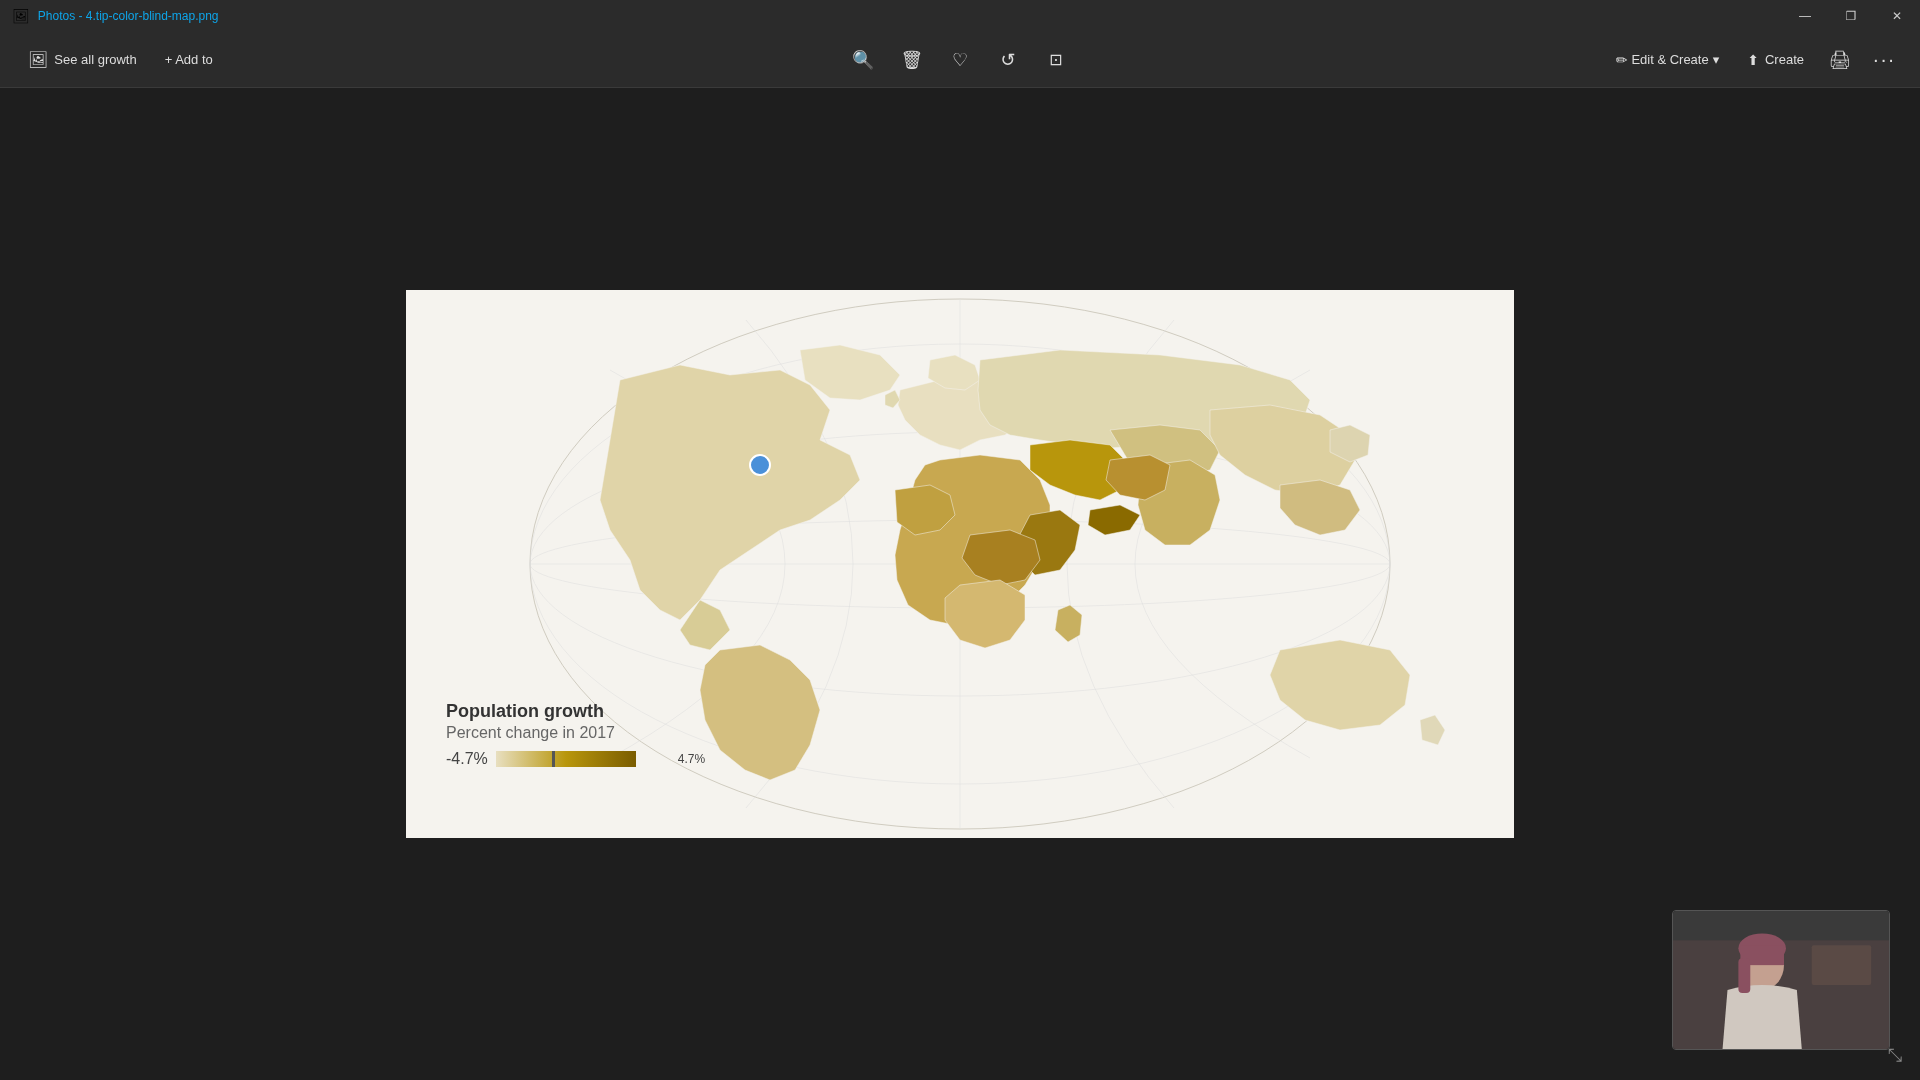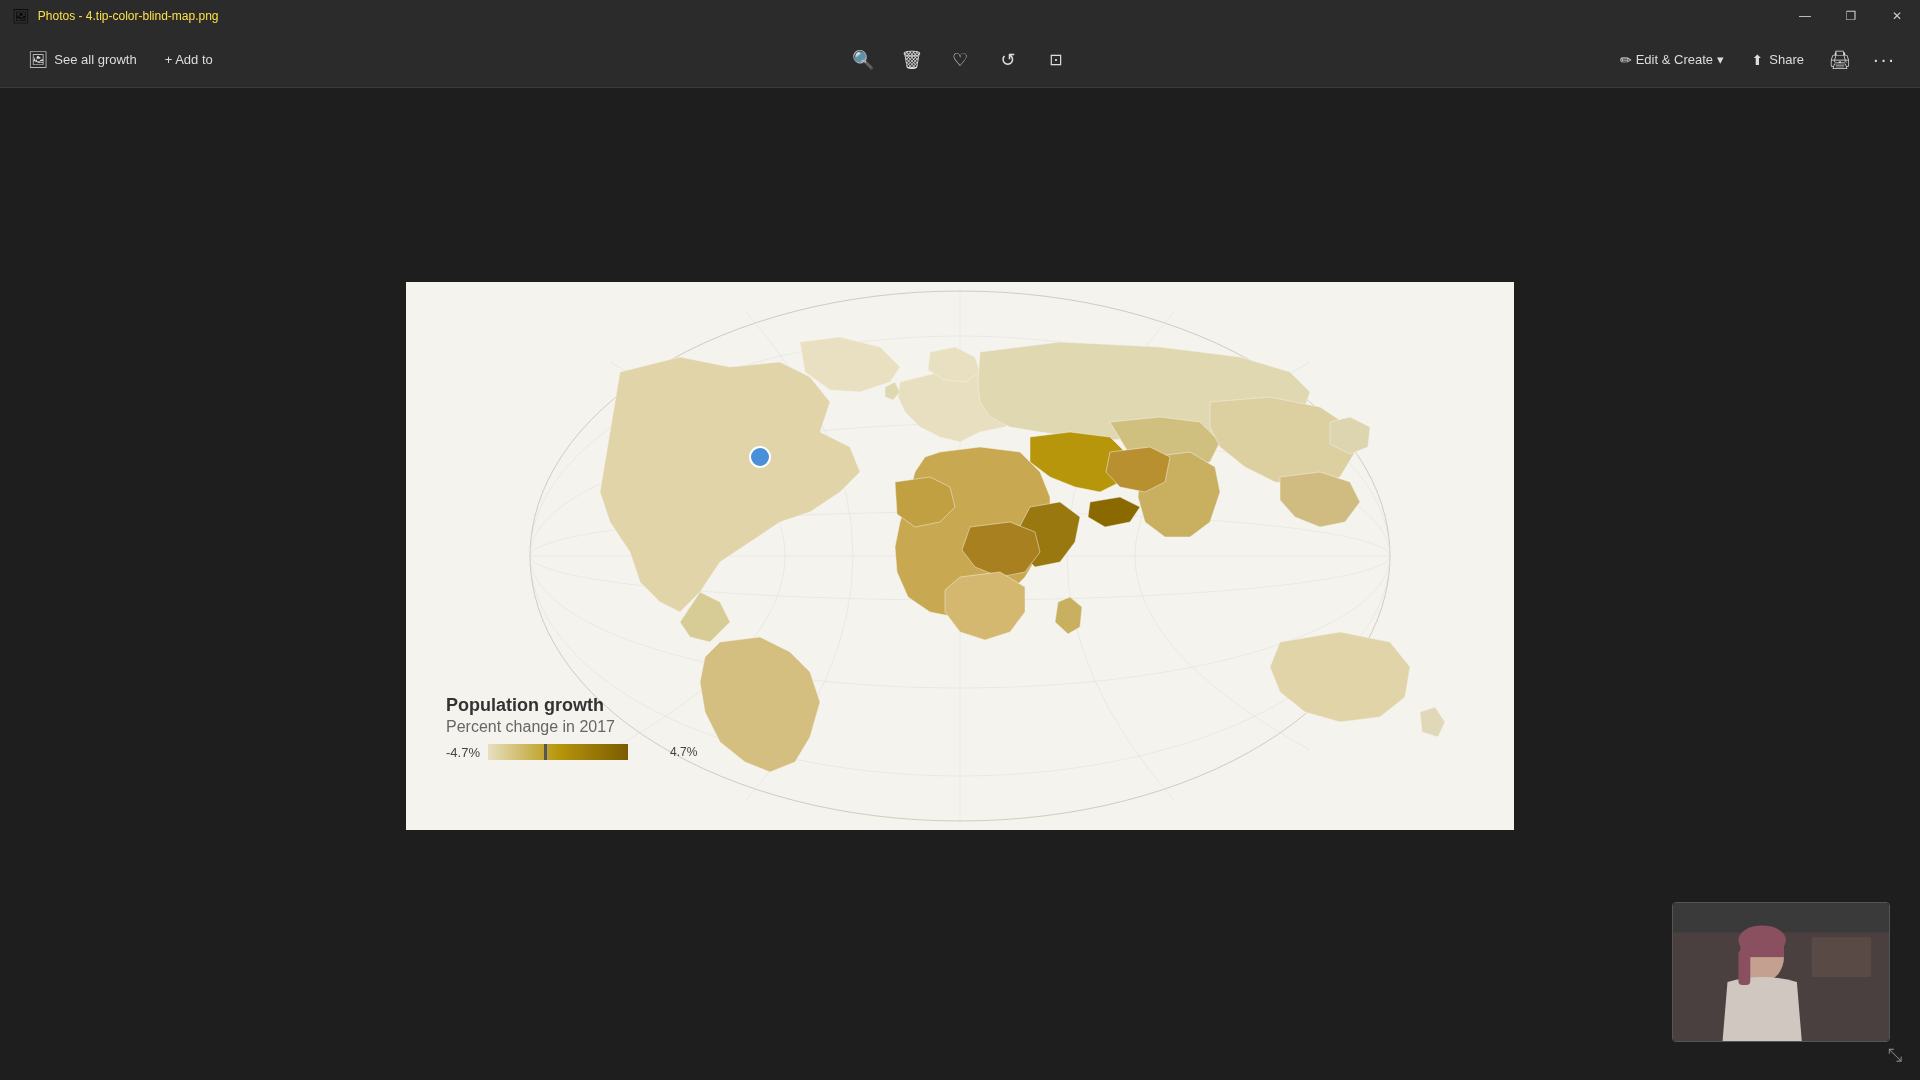--- a/index.html
+++ b/index.html
@@ -25,21 +25,21 @@
       justify-content: space-between;
       padding: 0 0 0 12px;
       z-index: 100;
     }
     .title-bar-left {
       display: flex;
       align-items: center;
       gap: 8px;
     }
     .title-bar-title {
-      color: #fde047;
+      color: #0ea5e9;
       font-size: 12px;
     }
     .title-bar-controls {
       display: flex;
       align-items: center;
     }
     .title-bar-btn {
       width: 46px;
       height: 32px;
       display: flex;
@@ -119,21 +119,21 @@
       border: none;
       color: #ddd;
       font-size: 13px;
       cursor: pointer;
       border-radius: 4px;
     }
 
     
     .main-content {
       position: absolute;
-      top: 80px;
+      top: 88px;
       left: 0;
       width: 100%;
       height: calc(1080px - 88px);
       background: #1e1e1e;
       display: flex;
       align-items: flex-end;
       justify-content: center;
     }
 
     
@@ -177,21 +177,21 @@
       font-size: 16px;
       color: #666;
       margin-bottom: 8px;
     }
     .legend-bar-container {
       display: flex;
       align-items: center;
       gap: 8px;
     }
     .legend-min {
-      font-size: 13px;
+      font-size: 16px;
       color: #444;
     }
     .legend-max {
       font-size: 12px;
       color: #444;
       margin-left: 34px;
     }
     .legend-bar {
       width: 140px;
       height: 16px;
@@ -291,21 +291,21 @@
   </div>
 
   <div class="toolbar-right">
     <button class="edit-create-btn">
       <span style="font-size:14px;">✏</span>
       <span>Edit &amp; Create</span>
       <span>▾</span>
     </button>
     <button class="toolbar-btn">
       <span style="font-size:14px;">⬆</span>
-      <span>Share</span>
+      <span>Create</span>
     </button>
     <button class="toolbar-icon-btn">
       <span>🖨</span>
     </button>
     <button class="toolbar-icon-btn">
       <span style="font-size:20px; letter-spacing:1px;">···</span>
     </button>
   </div>
 </div>
 

